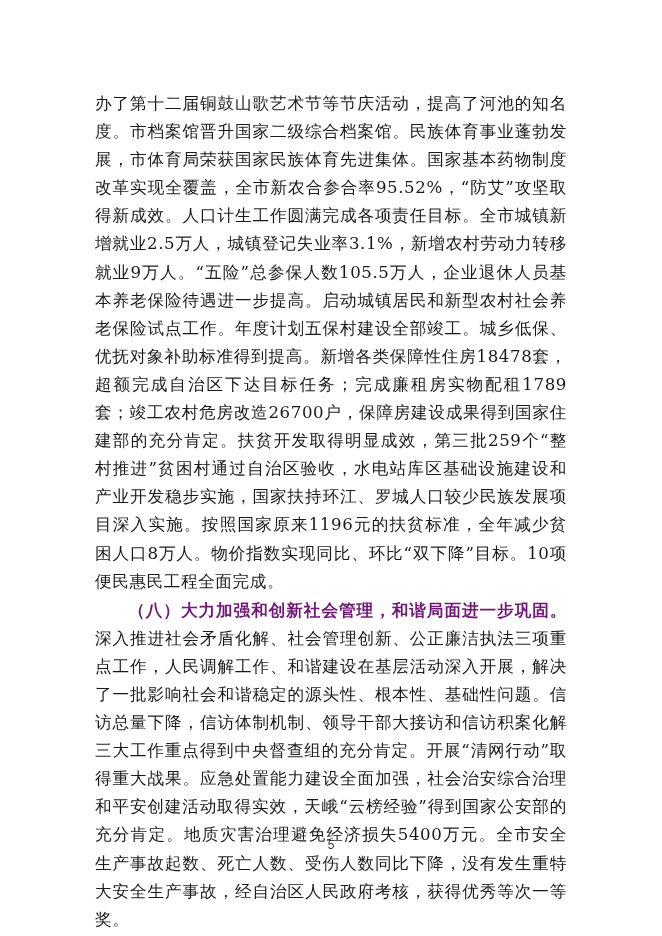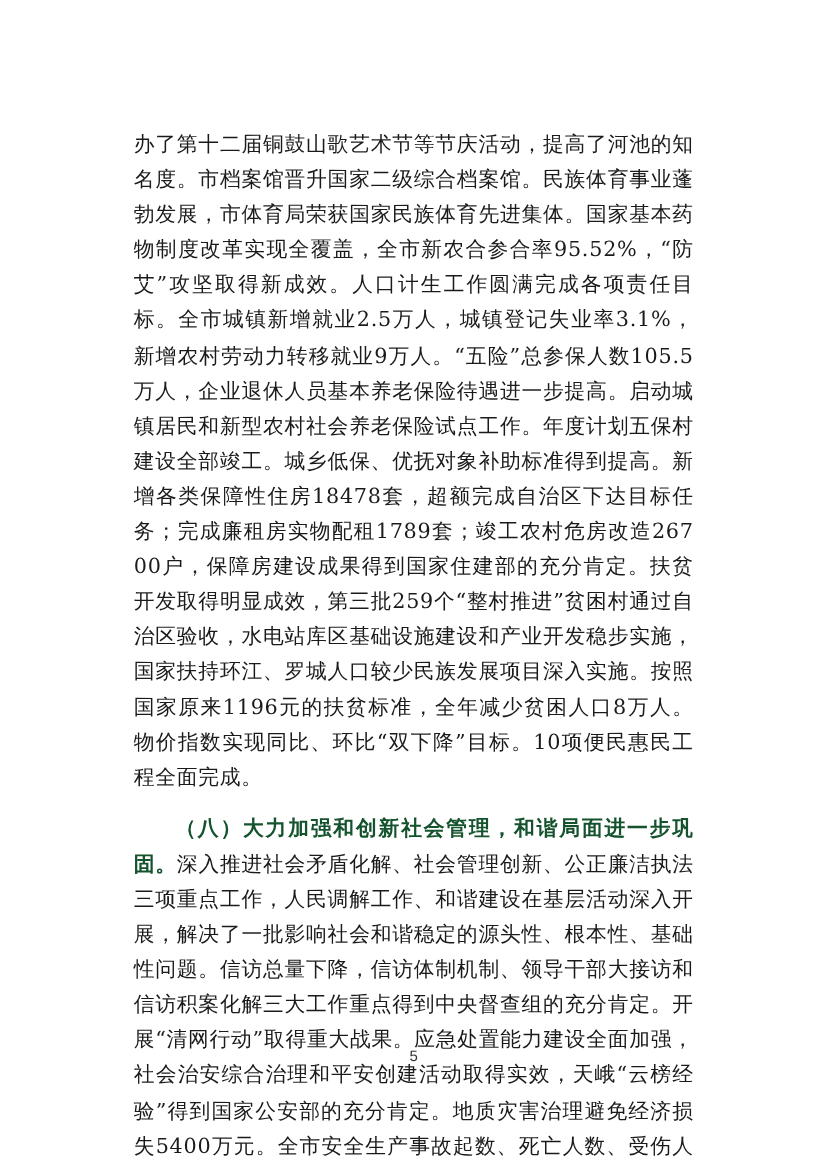--- a/index.html
+++ b/index.html
@@ -15,34 +15,34 @@
       font-family: "DejaVu Serif", "Liberation Serif", serif;
       color: #1a1a1a;
     }
     .page {
       position: absolute;
       left: 95px;
       top: 90px;
       width: 472px;
     }
     .para {
-      margin: 12px;
+      margin: 0;
       font-size: 16.6px;
       line-height: 28.1px;
       text-align: justify;
       text-justify: inter-character;
       letter-spacing: 0.6px;
       word-break: break-all;
     }
     .para.indent {
       text-indent: 2em;
     }
     .bold {
       font-weight: bold;
-      color: #14532d;
+      color: #701a75;
     }
     .page-number {
       position: absolute;
       left: 0;
       width: 662px;
       top: 838px;
       text-align: center;
       font-family: "Liberation Sans", "DejaVu Sans", sans-serif;
       font-size: 12px;
       color: #333;

